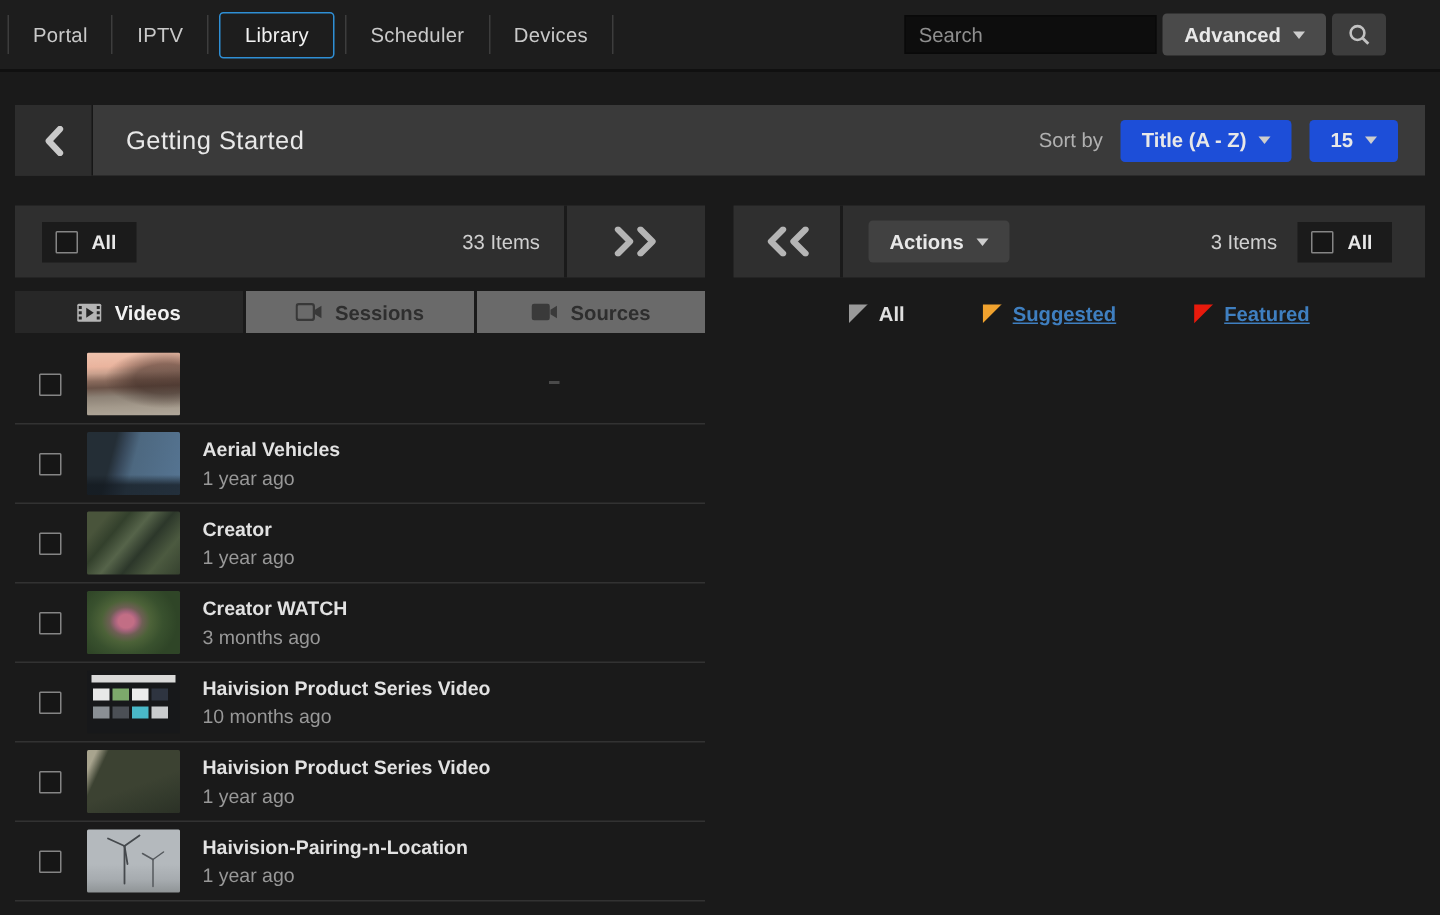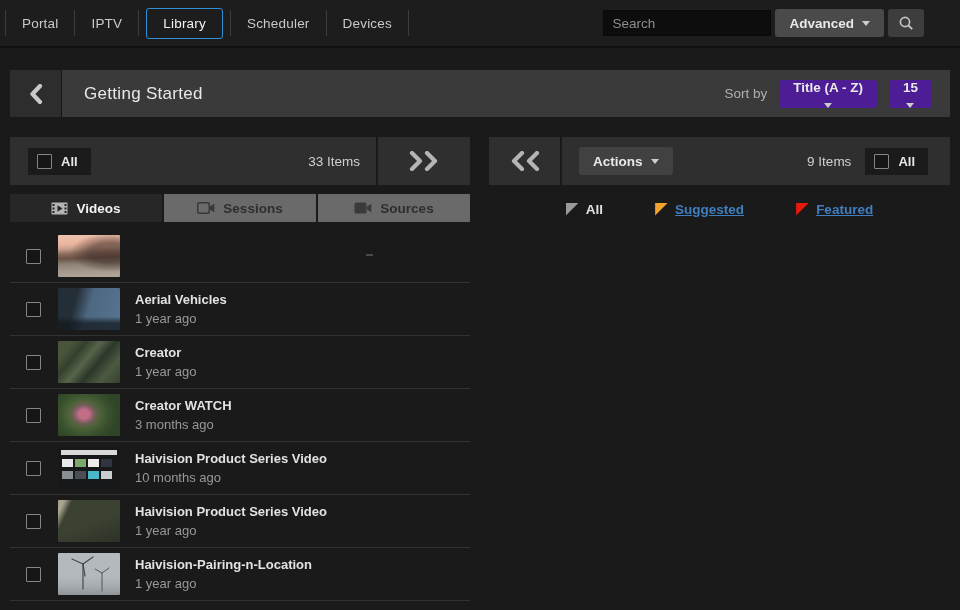--- a/index.html
+++ b/index.html
@@ -29,21 +29,21 @@
            border-top:5px solid #cdcdcd; display:inline-block; }
 
   
   .page-header { position:absolute; top:70px; left:10px; right:10px; height:47px;
                  background:#3a3a3a; display:flex; align-items:center; }
   .back-btn { width:52px; height:100%; background:#2d2d2d; border-right:1px solid #161616;
               display:flex; align-items:center; justify-content:center; cursor:default; }
   .page-title { color:#e8e8e8; font-size:17px; margin-left:22px; letter-spacing:.3px; }
   .header-right { margin-left:auto; display:flex; align-items:center; padding-right:18px; gap:12px; }
   .sort-label { color:#b0b0b0; font-size:13.5px; }
-  .dd-btn { background:#4c1d95;flex-direction:column; }
+  .dd-btn { background:#1d4ed8; }
 
   
   .panel-left  { position:absolute; left:10px;  top:137px; width:460px; bottom:0; }
   .panel-right { position:absolute; left:489px; top:137px; width:461px; bottom:0; }
   .toolbar { height:48px; background:#2f2f2f; display:flex; align-items:center; }
   .check-box-wrap { display:flex; align-items:center; gap:9px; background:#1b1b1b;
                     padding:6px 13px 6px 9px; cursor:default; }
   .checkbox { width:15px; height:15px; border:1px solid #858585; background:#161616; border-radius:1px; }
   .check-label { color:#e8e8e8; font-size:13px; font-weight:700; }
   .items-count { color:#d0d0d0; font-size:13.5px; }
@@ -288,21 +288,21 @@
         <svg width="32" height="20" viewBox="0 0 32 20">
           <path d="M13 2 L5 10 L13 18" fill="none" stroke="#b5b5b5" stroke-width="4.2" stroke-linecap="round" stroke-linejoin="round"></path>
           <path d="M28 2 L20 10 L28 18" fill="none" stroke="#b5b5b5" stroke-width="4.2" stroke-linecap="round" stroke-linejoin="round"></path>
         </svg>
       </div>
       <div class="tb-sep"></div>
       <div class="btn actions-btn">
         <span>Actions</span>
         <span class="caret"></span>
       </div>
-      <span class="items-count" style="margin-left:auto; margin-right:14px;">9 Items</span>
+      <span class="items-count" style="margin-left:auto; margin-right:14px;">3 Items</span>
       <div class="check-box-wrap" style="margin-right:22px;">
         <div class="checkbox"></div>
         <span class="check-label">All</span>
       </div>
     </div>
 
     <div class="filters">
       <div class="filter filter-all">
         <span class="flag flag-gray"></span>
         <span>All</span>

